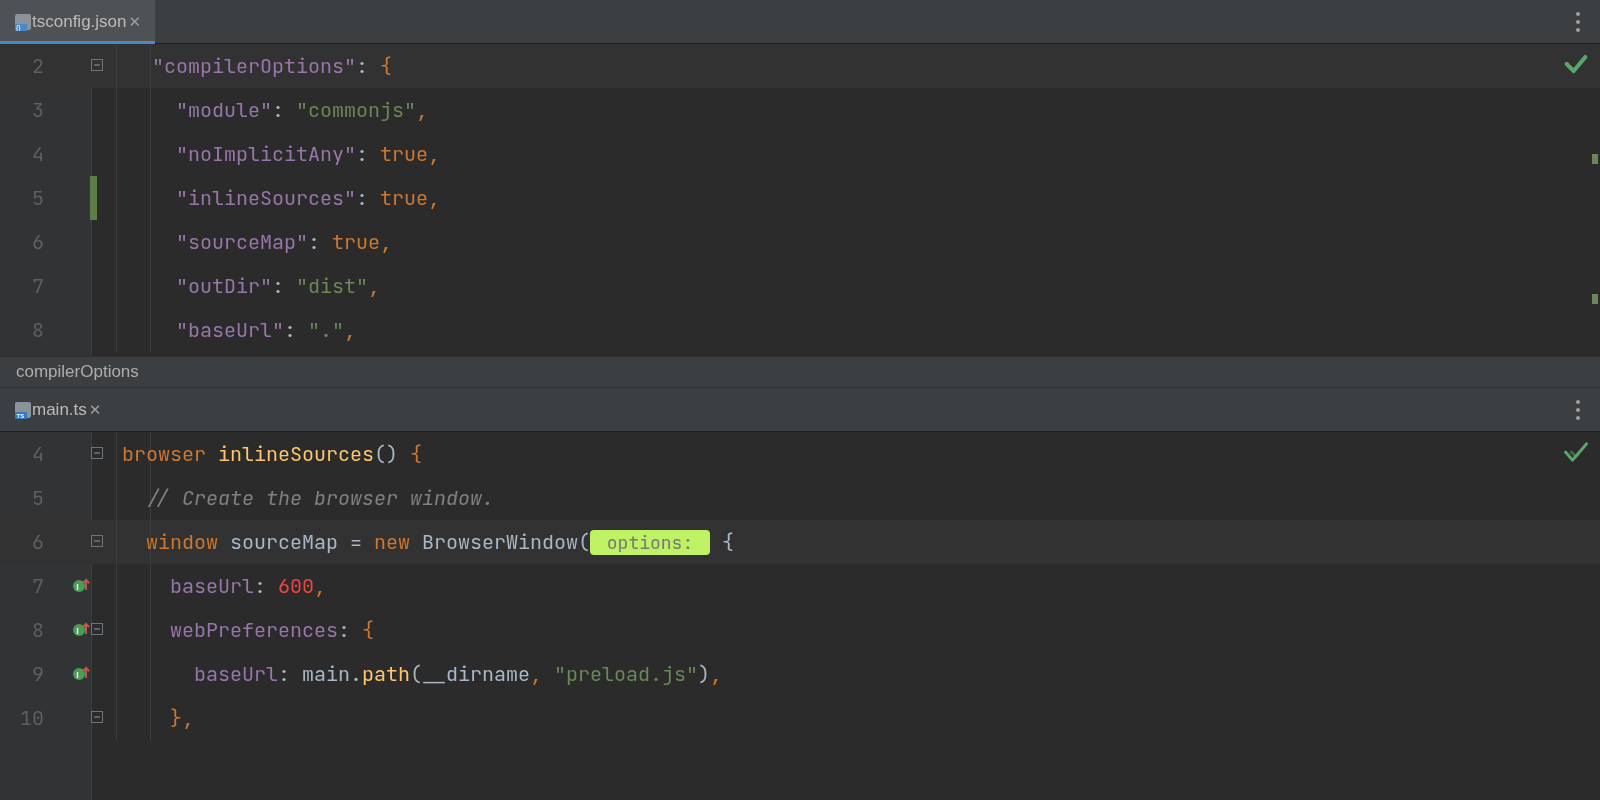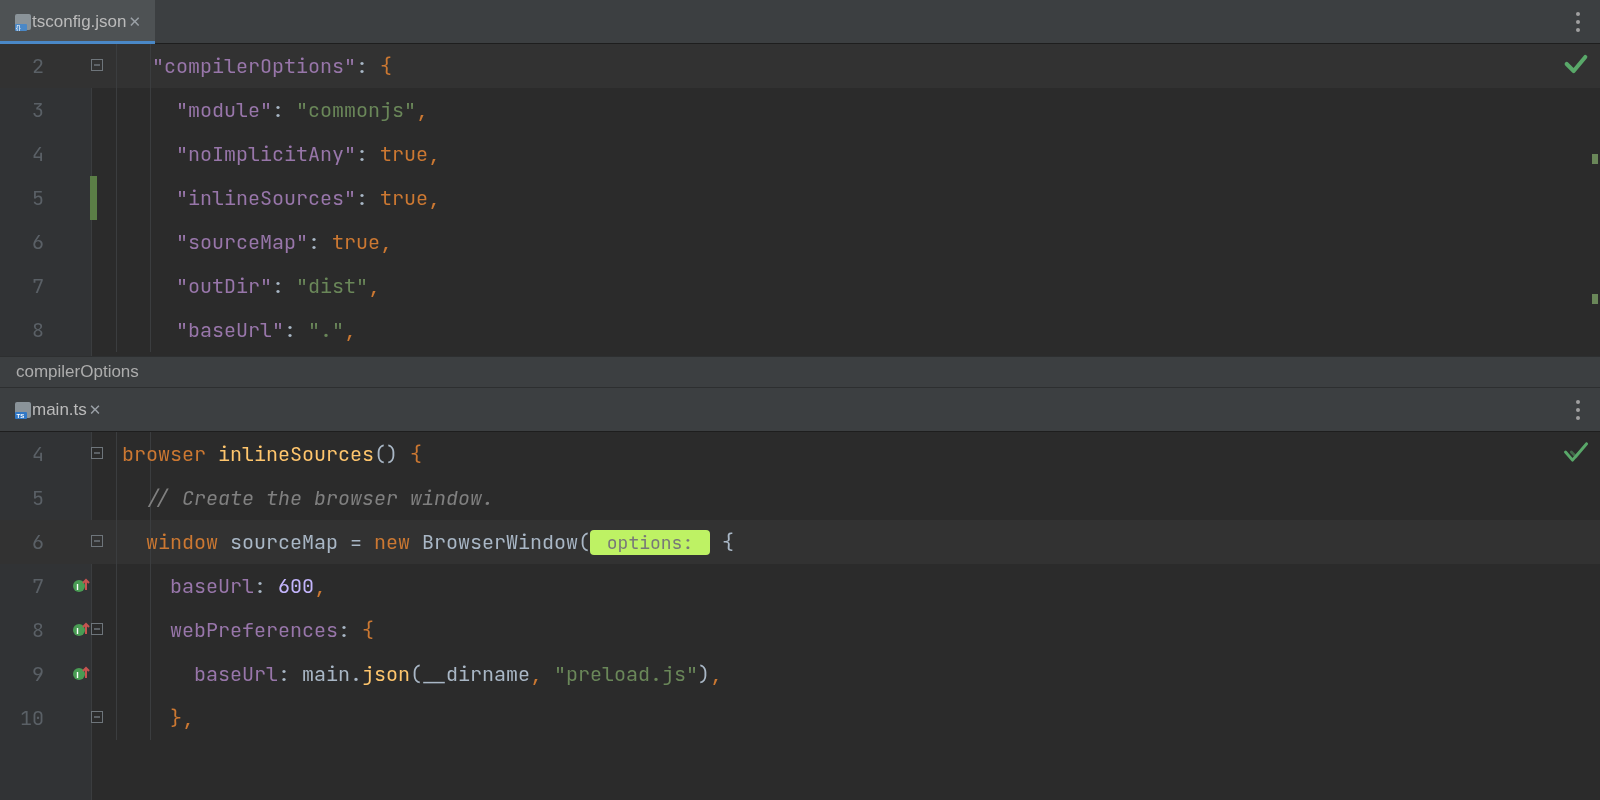--- a/index.html
+++ b/index.html
@@ -122,21 +122,21 @@
     z-index:3;
   }
   
   .tk-key { color:#9876aa; }
   .tk-str { color:#6a8759; }
   .tk-punc { color:#cc7832; }
   .tk-white { color:#a9b7c6; }
   .tk-kw { color:#cc7832; }
   .tk-fn { color:#ffc66d; }
   .tk-ident { color:#a9b7c6; }
-  .tk-num { color:#c4b5fd; }
+  .tk-num { color:#ef4444; }
   .tk-comment { color:#808080; }
   .tk-field { color:#9876aa; }
   .tk-hint { color:#787878; background:#bef264; border-radius:4px; padding:1px 6px; font-size:18px;}
   
   .breadcrumb {
     height:32px;
     background:#3c3f41;
     border-top:1px solid #2d2f30;
     border-bottom:1px solid #2d2f30;
     display:flex;align-items:center;
@@ -365,21 +365,21 @@
           <span class="impl-icon">
             <svg viewBox="0 0 20 20">
               <circle cx="7" cy="10" r="6" fill="#499c54"></circle>
               <text x="4.2" y="13.5" font-size="9" fill="#fff" font-family="Arial" font-weight="bold">I</text>
               <path d="M14 14 L14 4 M11 7 L14 4 L17 7" stroke="#c75450" stroke-width="2" fill="none"></path>
             </svg>
           </span>
         </div>
         <div class="indent-guide" style="left: 116px;"></div>
         <div class="indent-guide" style="left: 150px;"></div>
-        <div class="code" style="padding-left: 30px;"><span class="tk-field">      baseUrl</span><span class="tk-white">: main.</span><span class="tk-fn">json</span><span class="tk-white">(__dirname</span><span class="tk-punc">, </span><span class="tk-str">"preload.js"</span><span class="tk-white">)</span><span class="tk-punc">,</span></div>
+        <div class="code" style="padding-left: 30px;"><span class="tk-field">      baseUrl</span><span class="tk-white">: main.</span><span class="tk-fn">path</span><span class="tk-white">(__dirname</span><span class="tk-punc">, </span><span class="tk-str">"preload.js"</span><span class="tk-white">)</span><span class="tk-punc">,</span></div>
       </div>
       <div class="line">
         <div class="ln">10</div>
         <div class="markers">
           <span class="fold"><svg width="12" height="12" viewBox="0 0 12 12">
               <rect x="0.5" y="0.5" width="11" height="11" fill="none" stroke="#6e757b"></rect>
               <line x1="3" y1="6" x2="9" y2="6" stroke="#6e757b" stroke-width="1.5"></line>
             </svg></span>
         </div>
         <div class="indent-guide" style="left: 116px;"></div>

